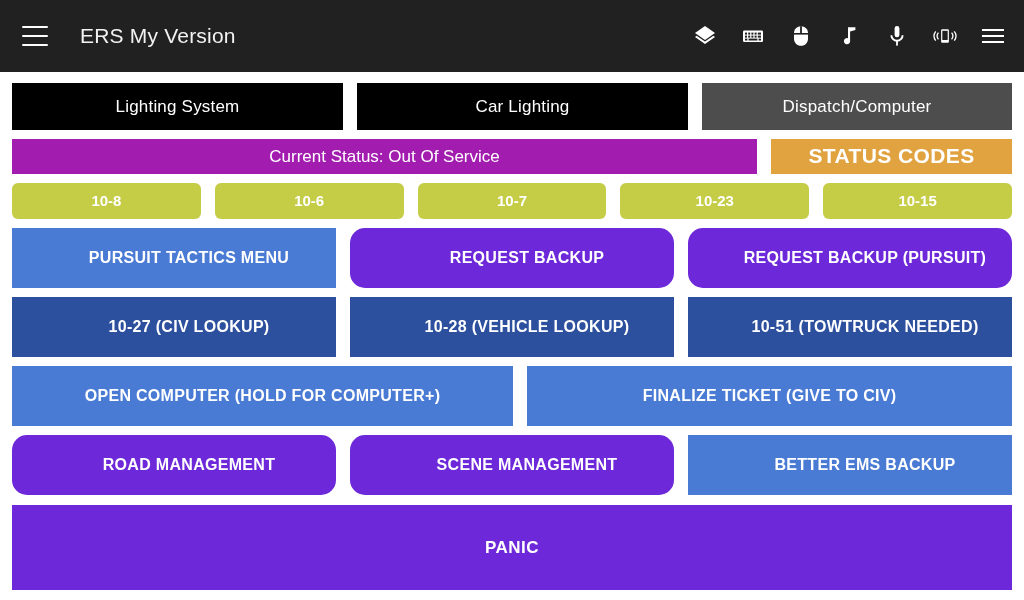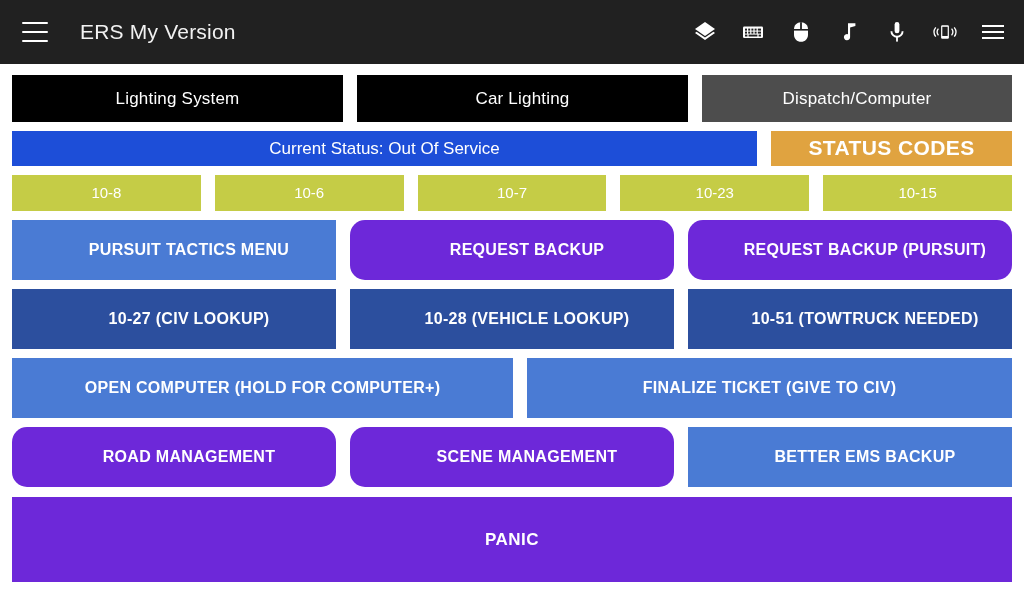--- a/index.html
+++ b/index.html
@@ -5,21 +5,21 @@
   * { box-sizing: border-box; margin: 0; padding: 0; }
   html, body {
     width: 1024px; height: 600px;
     background: #ffffff;
     font-family: "Liberation Sans", sans-serif;
     overflow: hidden;
   }
 
   
   .appbar {
-    height: 64px;
+    height: 72px;
     background: #212121;
     display: flex;
     align-items: center;
     padding: 0 14px 0 22px;
   }
   .hamburger {
     width: 26px; height: 20px;
     display: flex; flex-direction: column; justify-content: space-between;
     cursor: pointer; flex: none;
   }
@@ -54,30 +54,30 @@
   .tabrow { margin-top: 11px; }
   .tab { height: 47px; font-size: 17px; letter-spacing: .2px; }
   .tab-a { flex: 0 0 331px; background: #000000; }
   .tab-b { flex: 0 0 331px; background: #000000; }
   .tab-c { flex: 1 1 auto;  background: #4d4d4d; }
 
   
   .statusrow { margin-top: 9px; }
   .status-main {
     flex: 0 0 745px; height: 35px;
-    background: #1d4ed8; font-size: 17px;
+    background: #a21caf; font-size: 17px;
   }
   .status-codes {
     flex: 1 1 auto; height: 35px;
     background: #e0a340; font-size: 21px; font-weight: bold; letter-spacing: .4px;
   }
 
   
   .coderow { margin-top: 9px; }
-  .code { flex: 1 1 0; height: 36px; background: #c5cc46; font-size: 15px; font-weight: normal; }
+  .code { flex: 1 1 0; height: 36px; background: #c5cc46; font-size: 15px; font-weight: bold; border-radius: 6px; }
 
   
   .actrow { margin-top: 9px; }
   .act { height: 60px; font-size: 16px; font-weight: bold; letter-spacing: .3px; }
   .act-third { flex: 1 1 0; padding-left: 38px; }
   .act-open  { flex: 0 0 501px; }
   .act-final { flex: 1 1 auto; }
 
   .blue-light { background: #4a7bd4; }
   .blue-mid   { background: #6d28d9; border-radius: 15px; }

